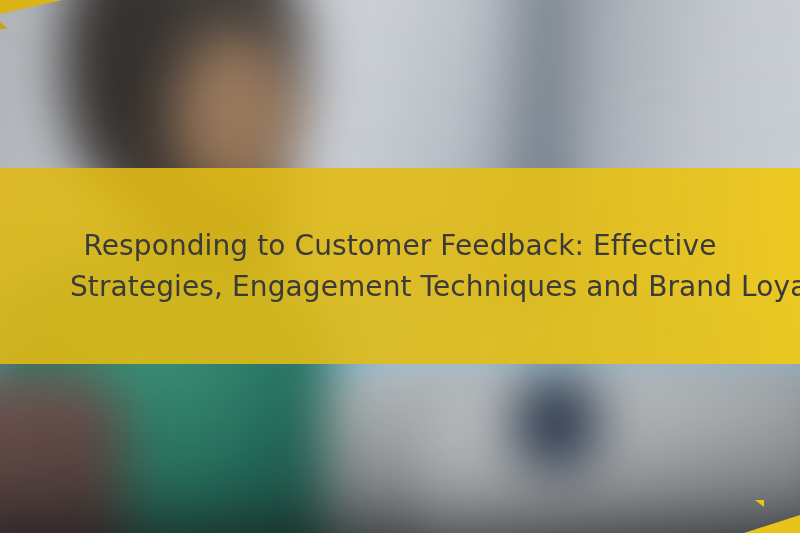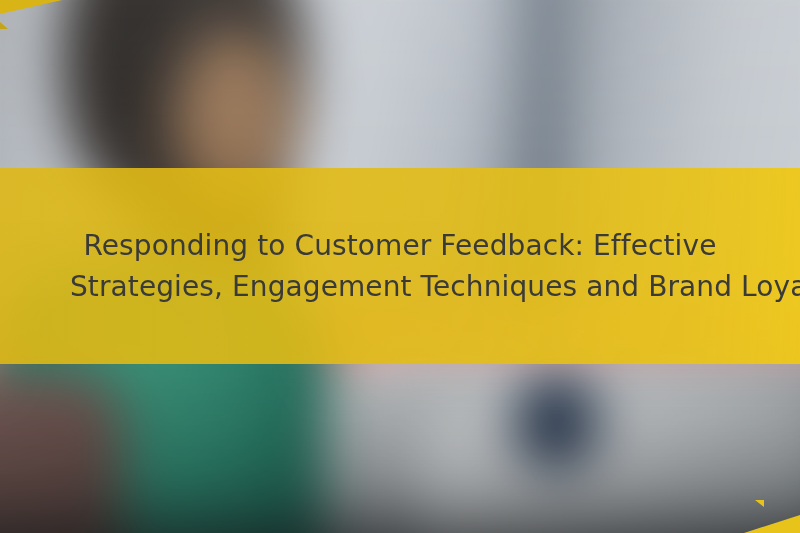--- a/index.html
+++ b/index.html
@@ -6,21 +6,21 @@
     margin: 0;
     padding: 0;
     background: #202020;
   }
   #card {
     position: relative;
     width: 800px;
     height: 533px;
     overflow: hidden;
     font-family: "DejaVu Sans", "Liberation Sans", sans-serif;
-    background: #fca5a5;
+    background: #7dd3fc;
   }
 
   
   .photo {
     position: absolute;
     inset: -60px;
     filter: blur(26px) saturate(0.95);
   }
 
   

